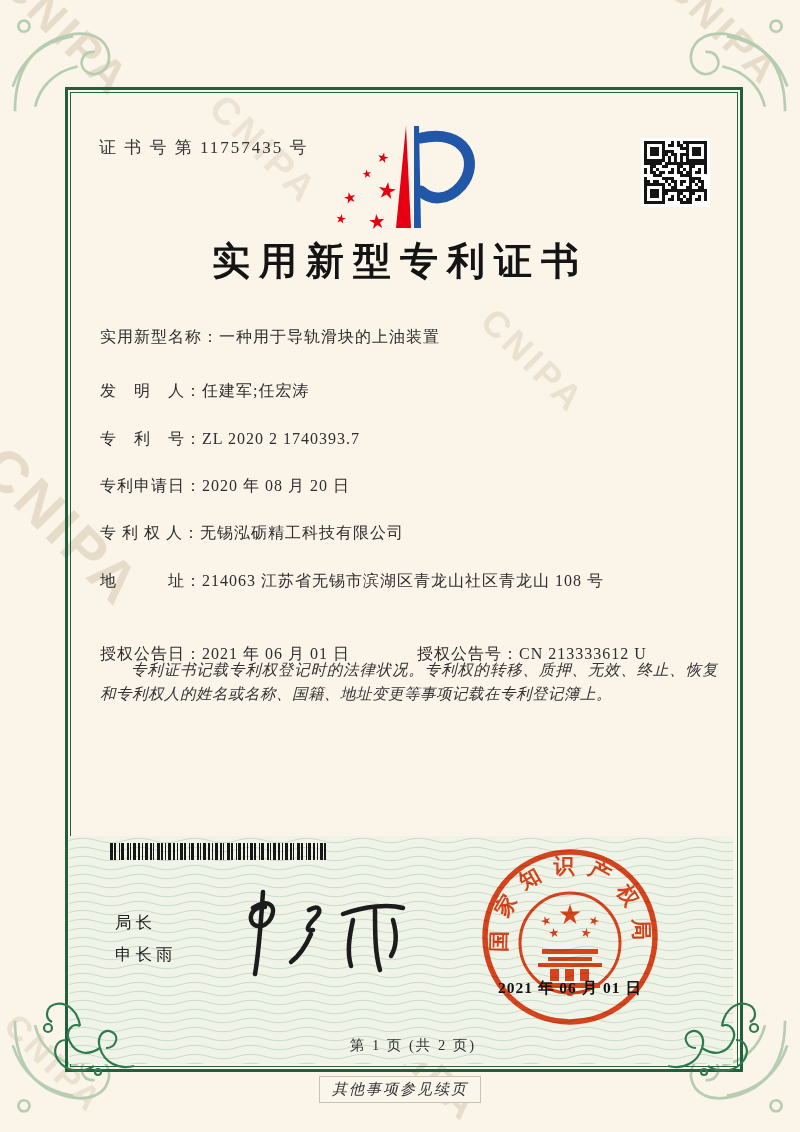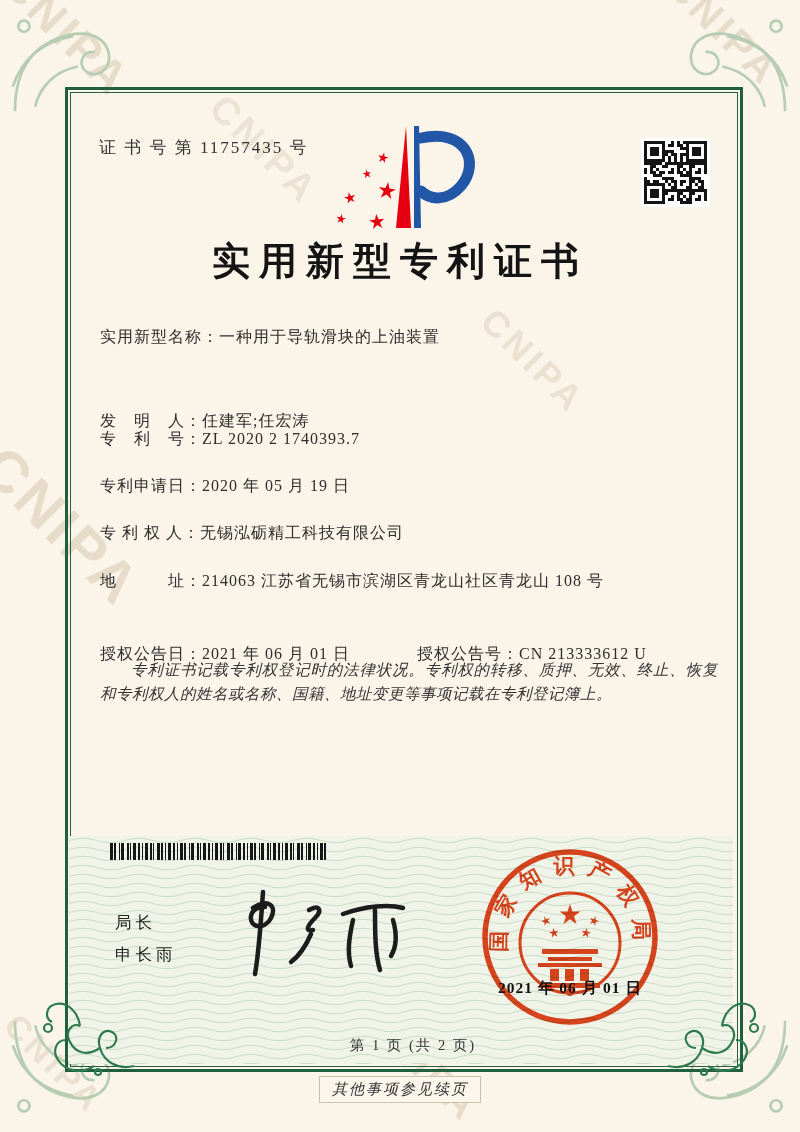--- a/index.html
+++ b/index.html
@@ -49,21 +49,21 @@
       background:#fff;z-index:3;display:grid;grid-template-columns:repeat(21,3px);
       grid-template-rows:repeat(21,3px);}
   .qr i{display:block;}
   .qr i.b{background:#141414;}
 
   .title{left:0;top:236px;width:100%;text-align:center;font-size:38px;font-weight:bold;
          letter-spacing:9px;color:#141414;}
 
   .frow{position:absolute;left:100px;width:620px;font-size:16px;letter-spacing:1px;
         color:#2e2e2e;z-index:3;white-space:nowrap;}
-  .r0{top:327px;} .r1{top:381px;margin-top:30px;} .r2{top:429px;} .r3{top:476px;}
+  .r0{top:327px;} .r1{top:381px;} .r2{top:429px;} .r3{top:476px;}
   .r4{top:523px;font-family:Liberation Serif, serif;} .r5{top:571px;} .r6{top:644px;}
   .grant-no{margin-left:62px;}
 
   .paras{position:absolute;left:100px;top:658px;width:618px;z-index:3;}
   .paras p{margin:0;font-size:15.5px;line-height:24px;color:#333;
            font-style:italic;text-indent:2em;text-align:justify;letter-spacing:0.5px;}
 
   .barcode{position:absolute;left:110px;top:843px;height:17px;display:flex;
            align-items:stretch;z-index:3;}
   .barcode i{display:block;background:#161616;}
@@ -611,21 +611,21 @@
       <i></i>
       <i></i>
       <i></i>
     </div>
 
   <div class="txt title">实用新型专利证书</div>
 
   <div class="frow r0"><span>实用新型名称：</span><span>一种用于导轨滑块的上油装置</span></div>
   <div class="frow r1"><span>发　明　人：</span><span>任建军;任宏涛</span></div>
   <div class="frow r2"><span>专　利　号：</span><span>ZL 2020 2 1740393.7</span></div>
-  <div class="frow r3"><span>专利申请日：</span><span>2020 年 05 月 19 日</span></div>
+  <div class="frow r3"><span>专利申请日：</span><span>2020 年 08 月 20 日</span></div>
   <div class="frow r4"><span>专 利 权 人：</span><span>无锡泓砺精工科技有限公司</span></div>
   <div class="frow r5"><span>地　　　址：</span><span>214063 江苏省无锡市滨湖区青龙山社区青龙山 108 号</span></div>
   <div class="frow r6">
     <span><span>授权公告日：</span><span>2021 年 06 月 01 日</span></span>
     <span class="grant-no"><span>授权公告号：</span><span>CN 213333612 U</span></span>
   </div>
 
   <div class="paras">
     <p>专利证书记载专利权登记时的法律状况。专利权的转移、质押、无效、终止、恢复和专利权人的姓名或名称、国籍、地址变更等事项记载在专利登记簿上。</p>
   </div>

